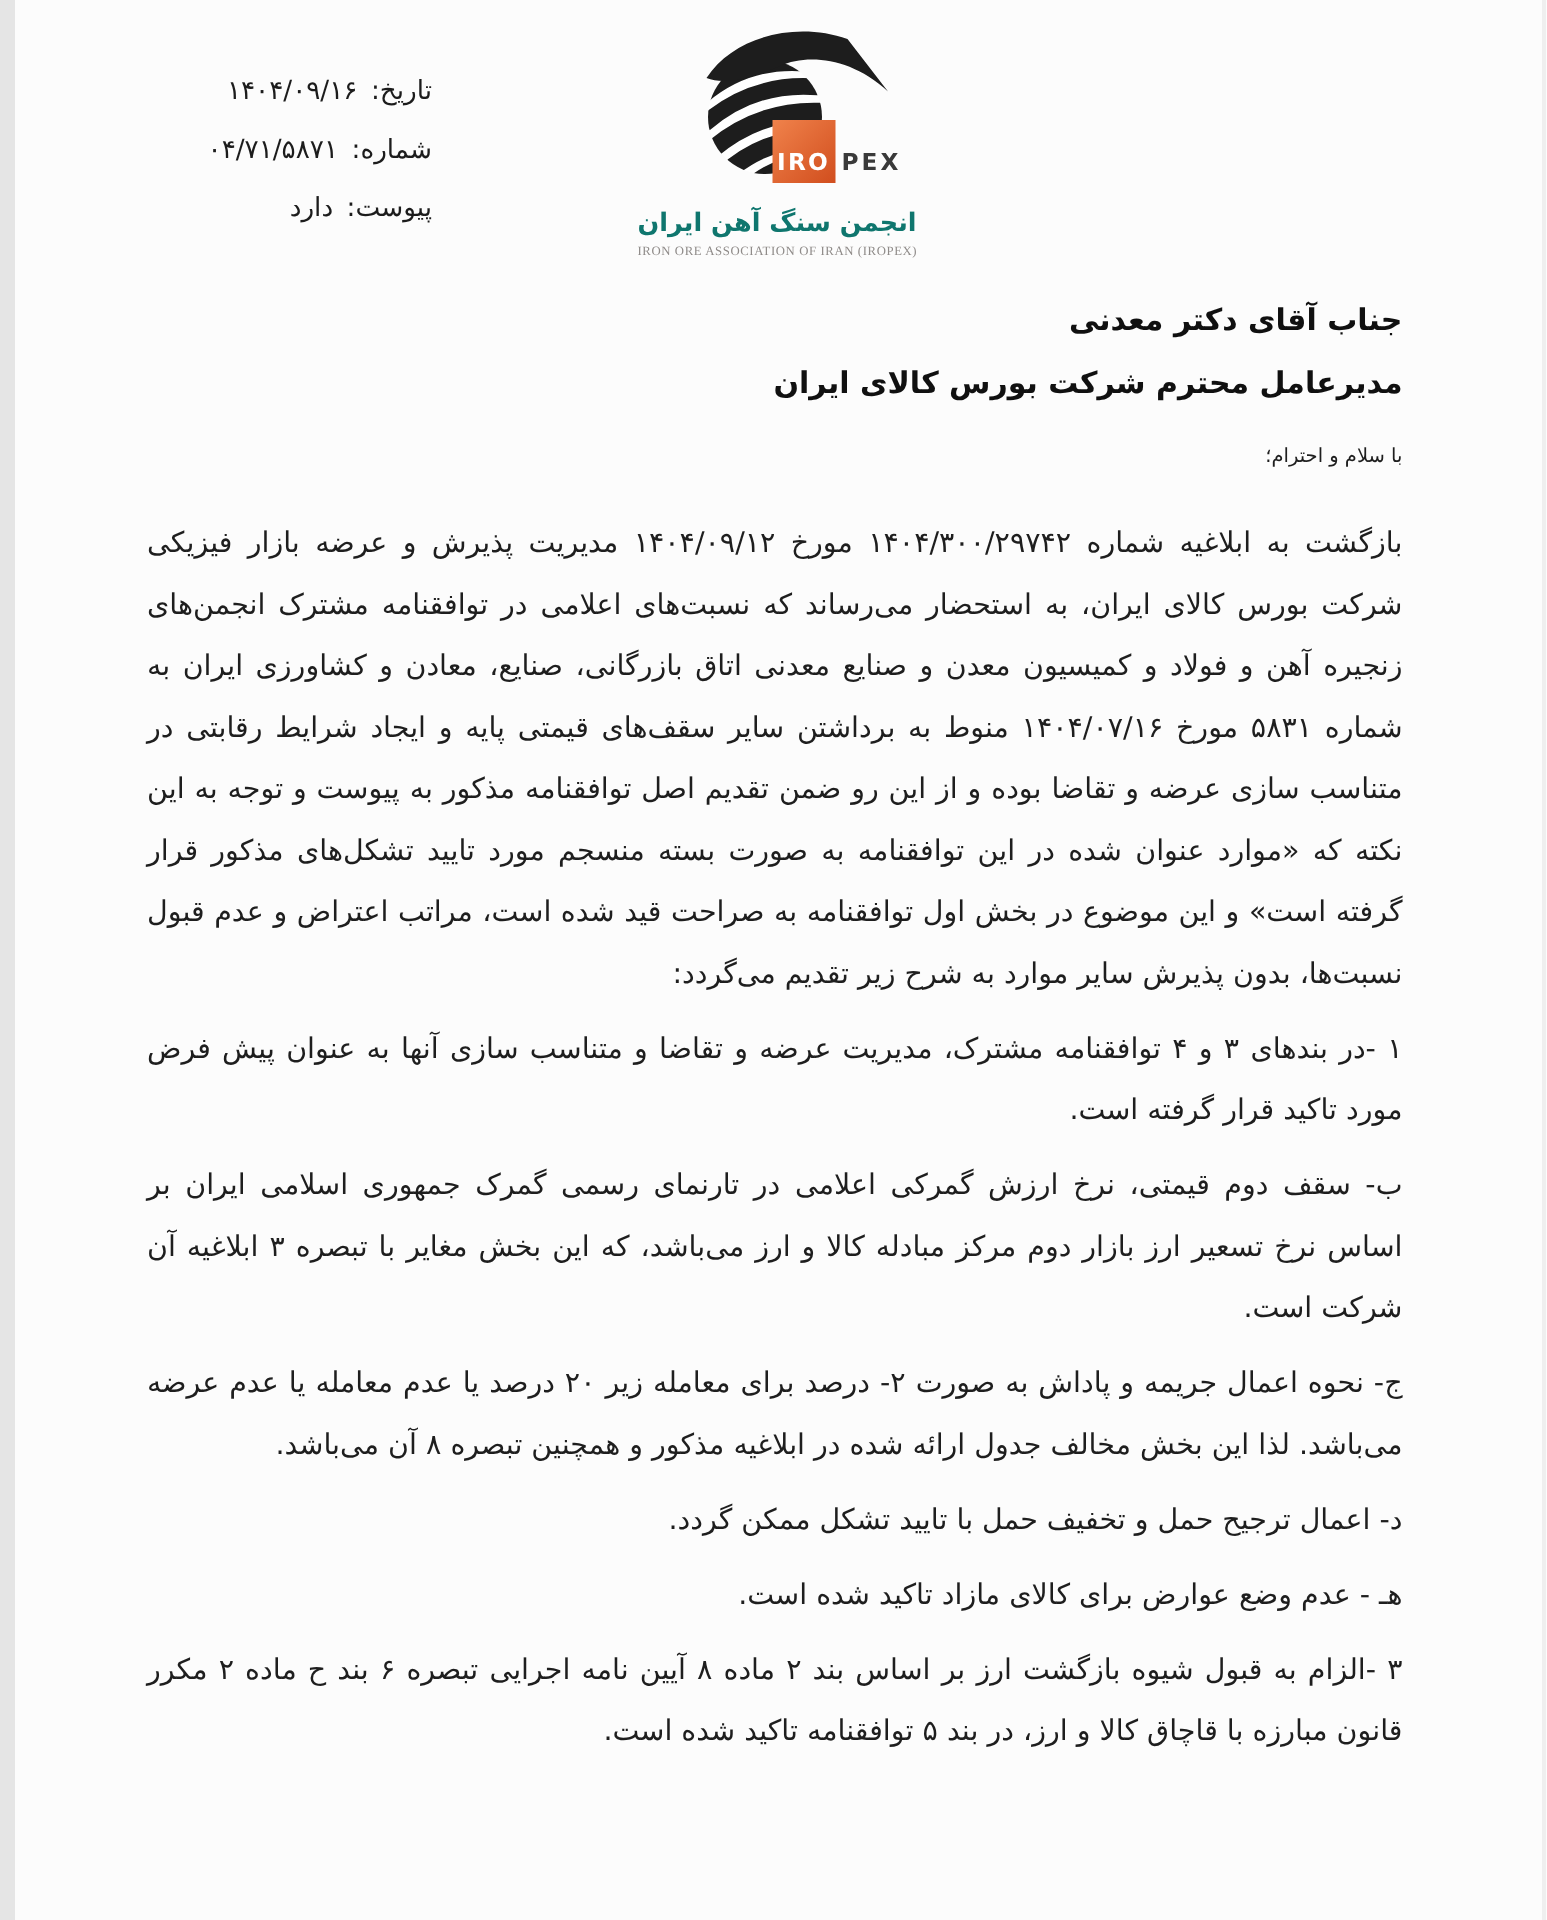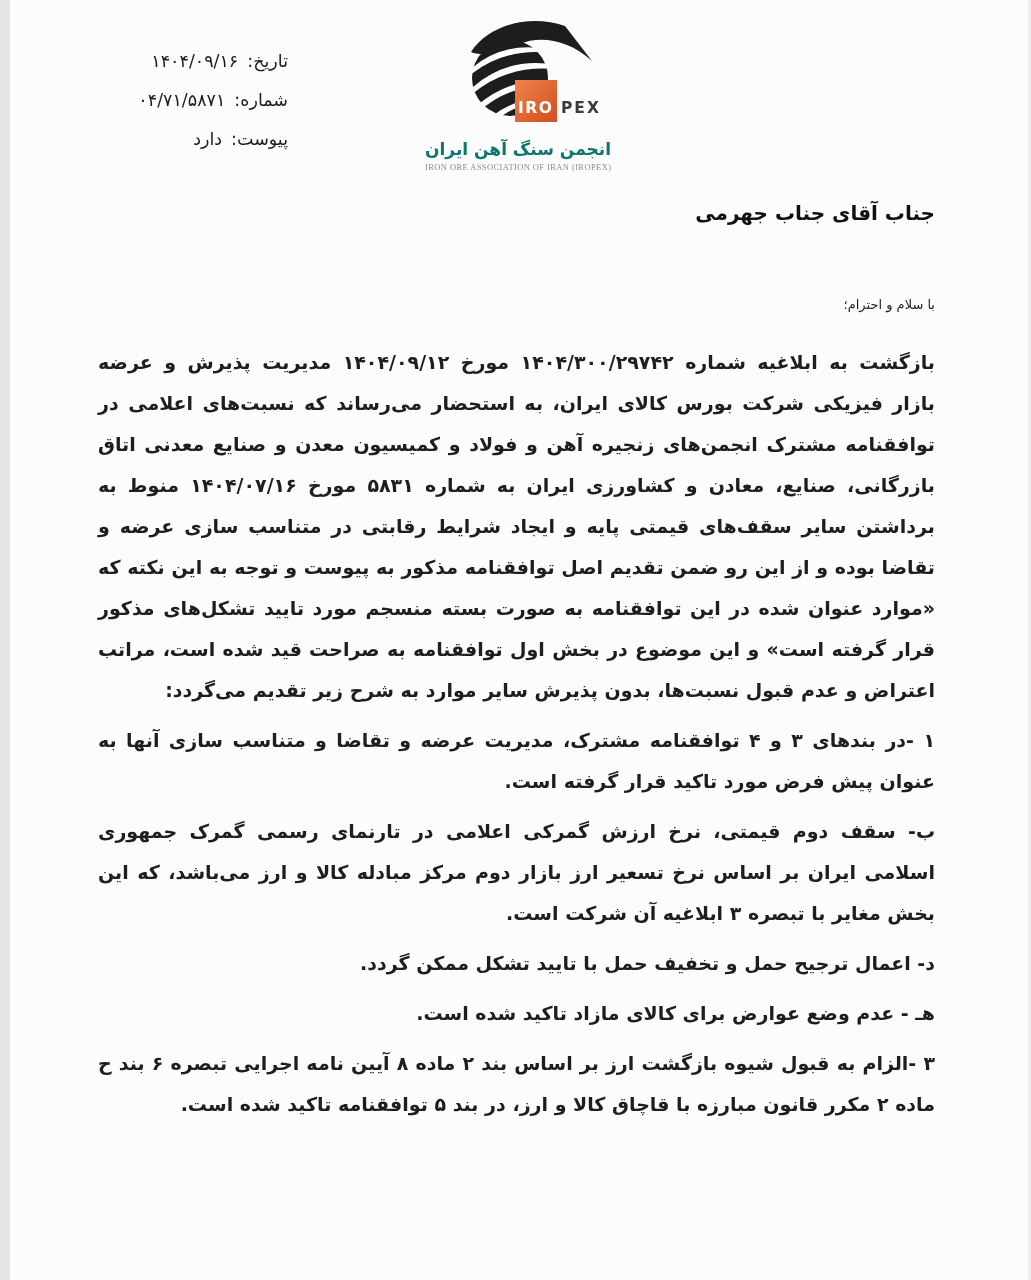--- a/index.html
+++ b/index.html
@@ -23,21 +23,21 @@
   .logo-block{position:absolute;left:425px;top:16px;width:250px;text-align:left;direction:ltr;}
   .logo-fa{font-size:17px;font-weight:bold;color:#0f766e;margin-top:1px;direction:rtl;}
   .logo-en{font-size:8.5px;color:#8f8b89;letter-spacing:0.4px;margin-top:3px;font-family:Liberation Serif, serif;}
 
   
   .recipient{position:absolute;right:96px;top:192px;text-align:right;font-weight:bold;font-size:20px;line-height:42px;color:#101010;}
   .salutation{position:absolute;right:96px;top:297px;font-size:13px;color:#1e1e1e;}
 
   
   .body-text{position:absolute;right:96px;left:98px;top:342px;font-size:19px;line-height:41px;text-align:justify;}
-  .body-text .para{margin:0 0 9px 0;font-weight:bold;}
+  .body-text .para{margin:0 0 9px 0;}
 </style>
 </head>
 <body>
 
 <div class="page">
   <div class="edge-left"></div>
   <div class="edge-right"></div>
 
   <div class="meta">
     <div class="meta-row">
@@ -81,27 +81,29 @@
 
       <rect x="90" y="64" width="42" height="42" fill="url(#og)"></rect>
       <text x="93" y="97" font-family="DejaVu Sans, sans-serif" font-size="15.5" font-weight="bold" fill="#ffffff" letter-spacing="1.5">IRO</text>
       <text x="136" y="97" font-family="DejaVu Sans, sans-serif" font-size="15.5" font-weight="bold" fill="#3a3a3a" letter-spacing="2">PEX</text>
     </svg>
     <div class="logo-fa">انجمن سنگ آهن ایران</div>
     <div class="logo-en">IRON ORE ASSOCIATION OF IRAN (IROPEX)</div>
   </div>
 
   <div class="recipient">
-    <div>جناب آقای جناب جهرمی</div>
+    <div>جناب آقای دکتر معدنی</div>
+    <div>مدیرعامل محترم شرکت بورس کالای ایران</div>
   </div>
 
   <div class="salutation">با سلام و احترام؛</div>
 
   <div class="body-text">
     <div class="para">بازگشت به ابلاغیه شماره ۱۴۰۴/۳۰۰/۲۹۷۴۲ مورخ ۱۴۰۴/۰۹/۱۲ مدیریت پذیرش و عرضه بازار فیزیکی شرکت بورس کالای ایران، به استحضار می‌رساند که نسبت‌های اعلامی در توافقنامه مشترک انجمن‌های زنجیره آهن و فولاد و کمیسیون معدن و صنایع معدنی اتاق بازرگانی، صنایع، معادن و کشاورزی ایران به شماره ۵۸۳۱ مورخ ۱۴۰۴/۰۷/۱۶ منوط به برداشتن سایر سقف‌های قیمتی پایه و ایجاد شرایط رقابتی در متناسب سازی عرضه و تقاضا بوده و از این رو ضمن تقدیم اصل توافقنامه مذکور به پیوست و توجه به این نکته که «موارد عنوان شده در این توافقنامه به صورت بسته منسجم مورد تایید تشکل‌های مذکور قرار گرفته است» و این موضوع در بخش اول توافقنامه به صراحت قید شده است، مراتب اعتراض و عدم قبول نسبت‌ها، بدون پذیرش سایر موارد به شرح زیر تقدیم می‌گردد:</div>
     <div class="para">۱ -در بندهای ۳ و ۴ توافقنامه مشترک، مدیریت عرضه و تقاضا و متناسب سازی آنها به عنوان پیش فرض مورد تاکید قرار گرفته است.</div>
     <div class="para">ب- سقف دوم قیمتی، نرخ ارزش گمرکی اعلامی در تارنمای رسمی گمرک جمهوری اسلامی ایران بر اساس نرخ تسعیر ارز بازار دوم مرکز مبادله کالا و ارز می‌باشد، که این بخش مغایر با تبصره ۳ ابلاغیه آن شرکت است.</div>
+    <div class="para">ج- نحوه اعمال جریمه و پاداش به صورت ۲- درصد برای معامله زیر ۲۰ درصد یا عدم معامله یا عدم عرضه می‌باشد. لذا این بخش مخالف جدول ارائه شده در ابلاغیه مذکور و همچنین تبصره ۸ آن می‌باشد.</div>
     <div class="para">د- اعمال ترجیح حمل و تخفیف حمل با تایید تشکل ممکن گردد.</div>
     <div class="para">هـ - عدم وضع عوارض برای کالای مازاد تاکید شده است.</div>
     <div class="para">۳ -الزام به قبول شیوه بازگشت ارز بر اساس بند ۲ ماده ۸ آیین نامه اجرایی تبصره ۶ بند ح ماده ۲ مکرر قانون مبارزه با قاچاق کالا و ارز، در بند ۵ توافقنامه تاکید شده است.</div>
 
   </div>
 </div>
 
 </body></html>

